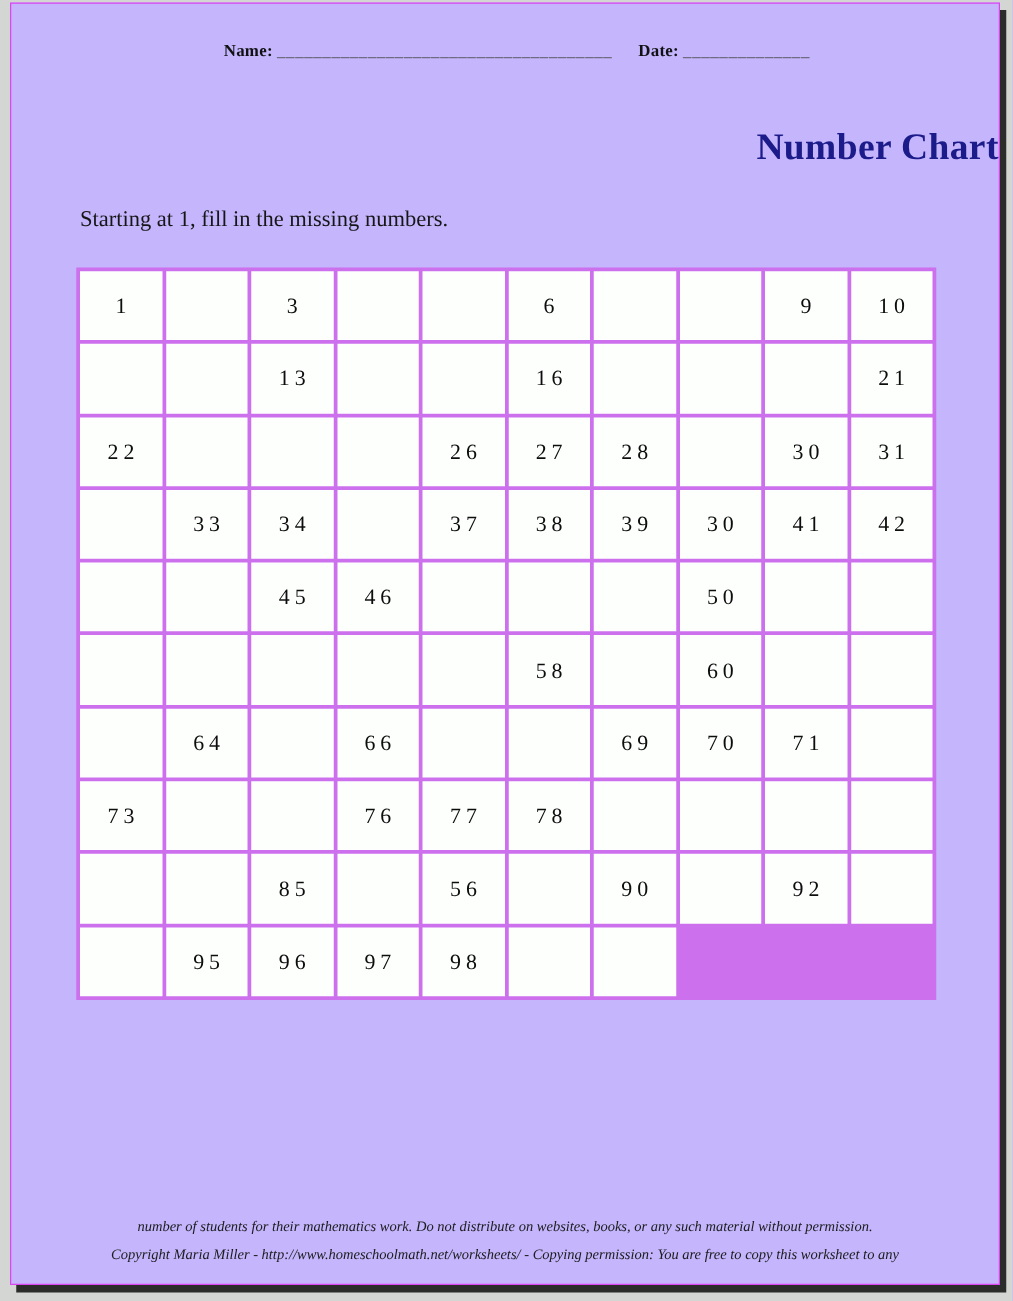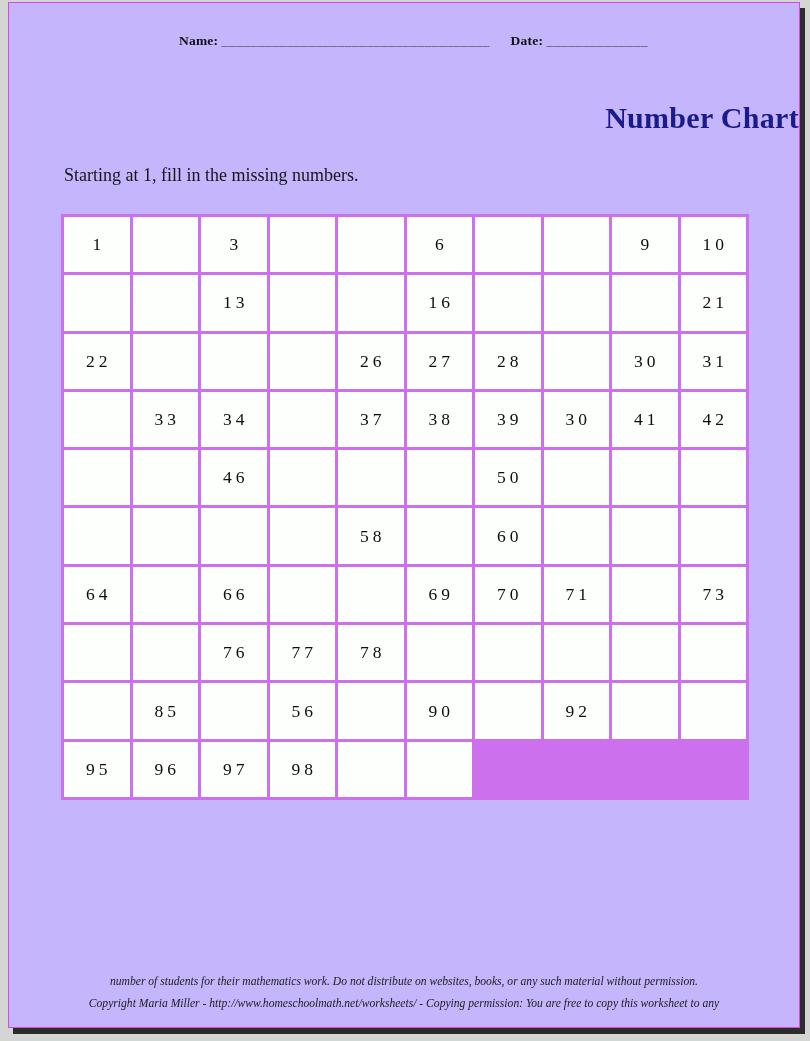--- a/index.html
+++ b/index.html
@@ -192,20 +192,23 @@
       <div class="cell">
         <span>42</span>
       </div>
       <div class="cell">
         <span></span>
       </div>
       <div class="cell">
         <span></span>
       </div>
       <div class="cell">
+        <span>45</span>
+      </div>
+      <div class="cell">
         <span>46</span>
       </div>
       <div class="cell">
         <span></span>
       </div>
       <div class="cell">
         <span></span>
       </div>
       <div class="cell">
         <span></span>

